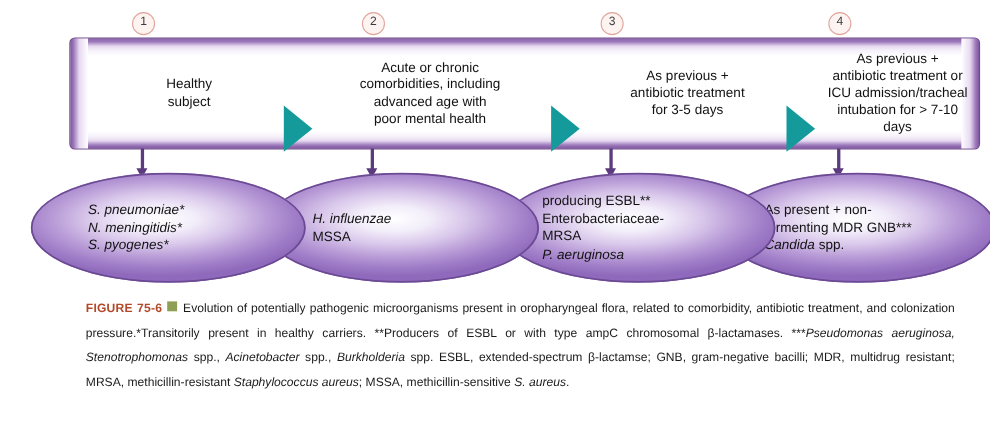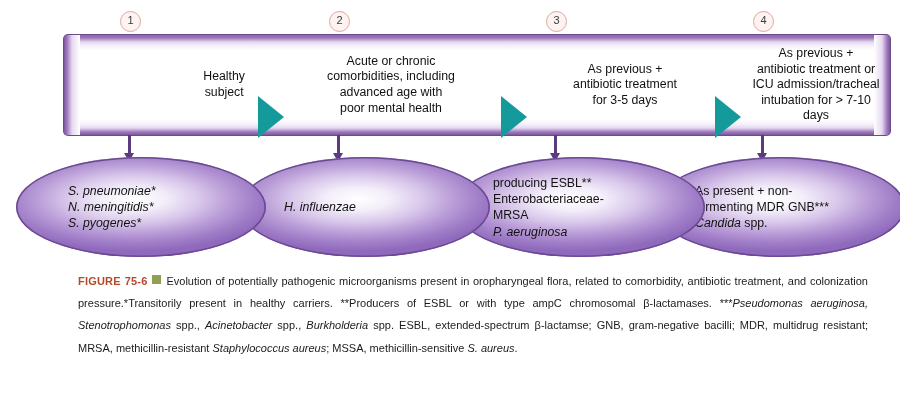--- a/index.html
+++ b/index.html
@@ -143,21 +143,21 @@
     top: 50%;
     transform: translateY(-50%);
     font-size: 12.3px;
     line-height: 16.2px;
     color: #121212;
     text-align: left;
     white-space: pre-line;
   }
   .org-ellipse .org-text .ital { font-style: italic; }
 
-  .e1 { left: 16px;  z-index: 5; }
+  .e1 { left: 28px;  z-index: 5; }
   .e2 { left: 240px; z-index: 4; }
   .e3 { left: 455px; z-index: 3; }
   .e4 { left: 655px; z-index: 2; }
 
   .e1 .org-text { left: 52px; }
   .e2 .org-text { left: 44px; }
   .e3 .org-text { left: 38px; }
   .e4 .org-text { left: 40px; }
 
   
@@ -192,21 +192,21 @@
 
 <div id="figure-stage">
 
   <div class="step-badge" style="left:120px;">1</div>
   <div class="step-badge" style="left:329px;">2</div>
   <div class="step-badge" style="left:546px;">3</div>
   <div class="step-badge" style="left:753px;">4</div>
 
   <div id="flow-bar">
 
-    <div class="stage-cell" style="left:13px; width:168px;justify-content:flex-end;">
+    <div class="stage-cell" style="left:24px; width:168px;">
       <div class="stage-text">Healthy
 subject</div>
     </div>
 
     <div class="teal-arrow" style="left:194px;"></div>
 
     <div class="stage-cell" style="left:232px; width:190px;justify-content:center;">
       <div class="stage-text">Acute or chronic
 comorbidities, including
 advanced age with
@@ -244,21 +244,21 @@
   <div class="down-connector" style="left:761px;"></div>
   <div class="down-head" style="left:756.5px;"></div>
 
   <div class="org-ellipse e4">
     <div class="org-text"><div><span>As present + non-</span></div><div><span>fermenting MDR GNB***</span></div><div><span class="ital">Candida</span><span> spp.</span></div></div>
   </div>
   <div class="org-ellipse e3">
     <div class="org-text"><div><span>producing ESBL**</span></div><div><span>Enterobacteriaceae-</span></div><div><span>MRSA</span></div><div><span class="ital">P. aeruginosa</span></div></div>
   </div>
   <div class="org-ellipse e2">
-    <div class="org-text"><div><span class="ital">H. influenzae</span></div></div>
+    <div class="org-text"><div><span class="ital">H. influenzae</span></div><div><span>MSSA</span></div></div>
   </div>
   <div class="org-ellipse e1">
     <div class="org-text"><div><span class="ital">S. pneumoniae*</span></div><div><span class="ital">N. meningitidis*</span></div><div><span class="ital">S. pyogenes*</span></div></div>
   </div>
 
 </div>
 
 <div id="caption">
   <span class="fig-label">FIGURE 75-6</span><span class="sq-marker"></span><span id="caption-body"><span>Evolution of potentially pathogenic microorganisms present in oropharyngeal flora, related to comorbidity, antibiotic treatment, and colonization pressure.*Transitorily present in healthy carriers. **Producers of ESBL or with type ampC chromosomal β-lactamases. ***</span><span class="ital">Pseudomonas aeruginosa, Stenotrophomonas</span><span> spp., </span><span class="ital">Acinetobacter</span><span> spp., </span><span class="ital">Burkholderia</span><span> spp. ESBL, extended-spectrum β-lactamse; GNB, gram-negative bacilli; MDR, multidrug resistant; MRSA, methicillin-resistant </span><span class="ital">Staphylococcus aureus</span><span>; MSSA, methicillin-sensitive </span><span class="ital">S. aureus</span><span>.</span></span>
 </div>

